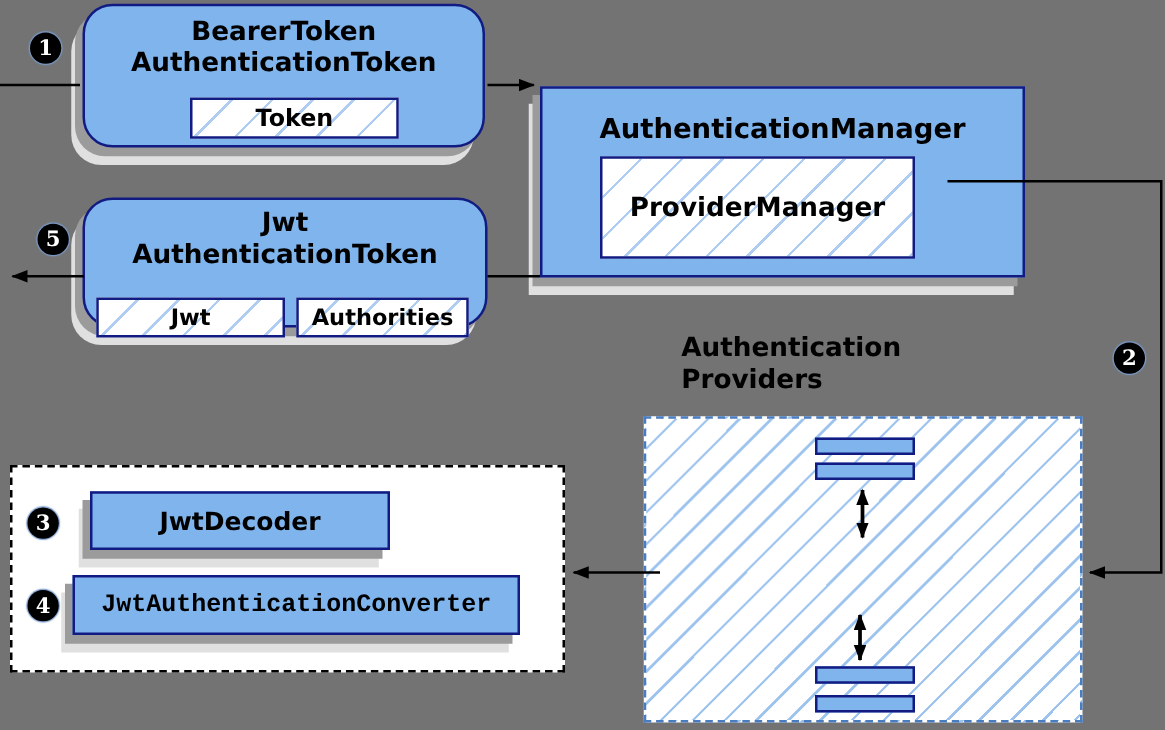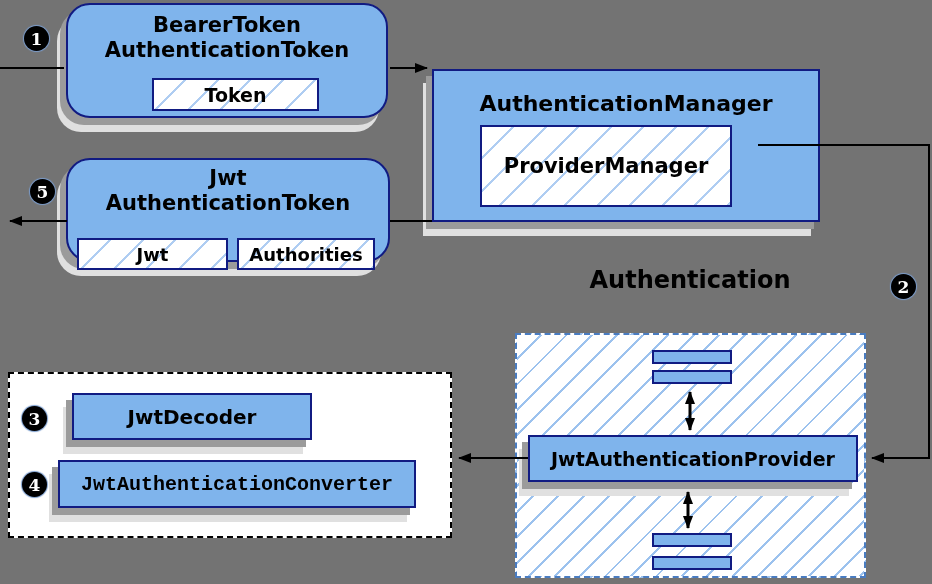--- a/index.html
+++ b/index.html
@@ -26,21 +26,21 @@
     z-index:1;
   }
   .dash-black{position:absolute;box-sizing:border-box;border:2px dashed #000;background:#fff;z-index:1;}
   .bar{position:absolute;box-sizing:border-box;width:80px;height:14px;background:#7FB4EC;border:2px solid #111B82;z-index:3;}
   .badge{
     position:absolute;width:25px;height:25px;border-radius:50%;background:#000;color:#fff;
     display:flex;align-items:center;justify-content:center;font-size:17px;z-index:12;
     font-family:"DejaVu Serif","Liberation Serif",serif;font-weight:bold;
     box-shadow:0 0 1px 1px #7a9ccc;
   }
-  .grp-title{position:absolute;text-align:center;line-height:1.2;font-size:24px;z-index:2;}
+  .grp-title{position:absolute;text-align:left;line-height:1.2;font-size:21px;z-index:2;}
   .fs18{font-size:18px;} .fs19{font-size:19px;} .fs20{font-size:20px;}
   .fs21{font-size:21px;} .fs22{font-size:22px;}
 </style>
 </head>
 <body>
 
 <div class="canvas">
 
   <svg class="connectors" width="932" height="584" viewBox="0 0 932 584">
     <defs>
@@ -75,29 +75,29 @@
     <div class="node-title fs21" style="top:6px;">
       <div>Jwt</div>
       <div>AuthenticationToken</div>
     </div>
     <div class="inner fs18" style="left:9px;top:78px;width:151px;height:32px;">Jwt</div>
     <div class="inner fs18" style="left:169px;top:78px;width:138px;height:32px;">Authorities</div>
   </div>
 
   <div class="grp-title" style="left:545px;top:266px;width:290px;">
     <div>Authentication</div>
+    <div>Providers</div>
   </div>
   <div class="group-hatch" style="left:515px;top:333px;width:351px;height:245px;"></div>
 
   <div class="bar" style="left:652px;top:350px;"></div>
   <div class="bar" style="left:652px;top:370px;"></div>
   <div class="bar" style="left:652px;top:533px;"></div>
   <div class="bar" style="left:652px;top:556px;"></div>
 
-  <div class="node flat fs19" style="left:528px;top:435px;width:330px;height:47px;z-index:4;">JwtAuthenticationProvider</div>
 
   <div class="dash-black" style="left:8px;top:372px;width:444px;height:166px;"></div>
   <div class="node flat fs20" style="left:72px;top:393px;width:240px;height:47px;text-align:right;">JwtDecoder</div>
   <div class="node flat fs20" style="left:58px;top:460px;width:358px;height:48px;font-family:Liberation Mono, monospace;">JwtAuthenticationConverter</div>
 
   <div class="badge" style="left:24px;top:26px;">1</div>
   <div class="badge" style="left:891px;top:274px;">2</div>
   <div class="badge" style="left:22px;top:406px;">3</div>
   <div class="badge" style="left:22px;top:472px;">4</div>
   <div class="badge" style="left:30px;top:179px;">5</div>

